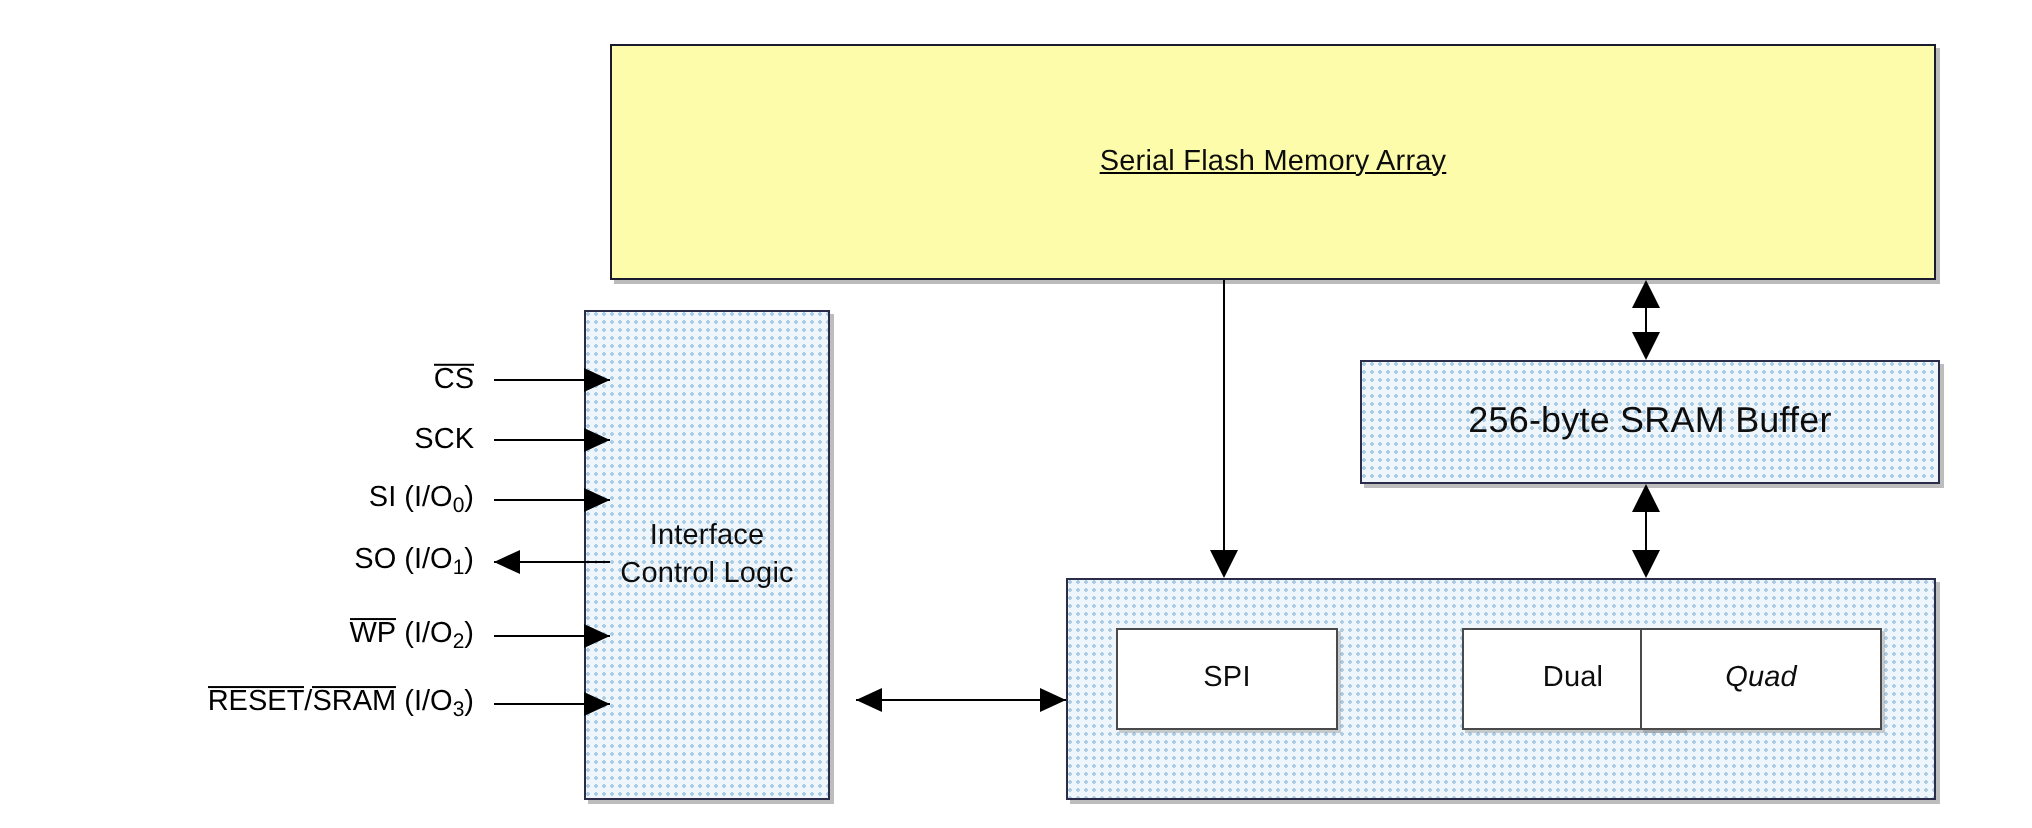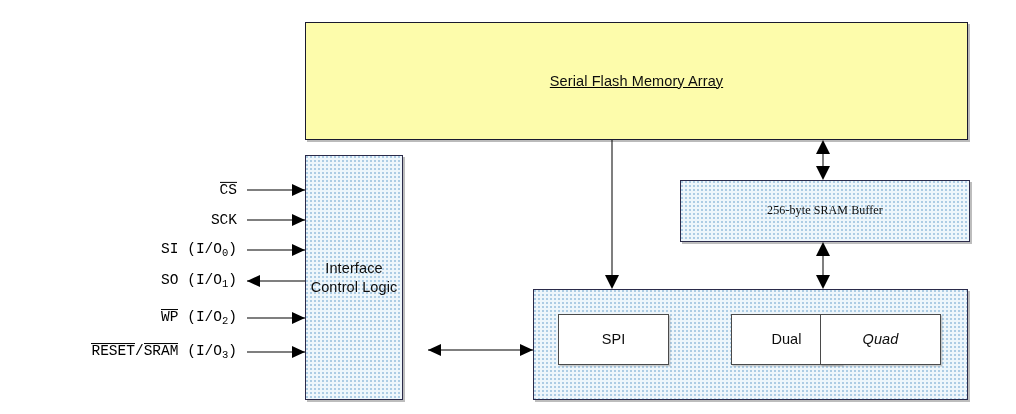--- a/index.html
+++ b/index.html
@@ -54,33 +54,32 @@
   }
 
   .box-label {
     font-size: 14.5px;
     line-height: 1.3;
     color: #0d0d0d;
     letter-spacing: 0.1px;
     white-space: pre-line;
     user-select: none;
   }
-  .box-label.small { font-size: 12px; font-family: Liberation Serif, serif; }
+  .box-label.small { font-size: 18px; }
 
   
   .sig-label {
     position: absolute;
     right: 0;
     text-align: right;
     white-space: nowrap;
     font-size: 14.5px;
     color: #000000;
     transform: translateY(-50%);
     user-select: none;
-    font-family: Liberation Mono, monospace;
   }
   .ovl {
     border-top: 1.4px solid #000;
     padding-top: 0px;
     display: inline-block;
     line-height: 1.05;
   }
   .sub {
     font-size: 10.5px;
     vertical-align: -0.28em;
@@ -131,21 +130,21 @@
 </style>
 </head>
 <body>
 
 <div id="diagram">
 
   <div class="box box-memory" style="left:305px; top:22px; width:663px; height:118px;text-decoration:underline;">
     <span class="box-label">Serial Flash Memory Array</span>
   </div>
 
-  <div class="box box-logic" style="left:305px; top:155px; width:98px; height:245px;">
+  <div class="box box-logic" style="left:292px; top:155px; width:123px; height:245px;">
     <span class="box-label">Interface
 Control Logic</span>
   </div>
 
   <div class="box box-logic" style="left:680px; top:180px; width:290px; height:62px;">
     <span class="box-label small">256-byte SRAM Buffer</span>
   </div>
 
   <div class="box box-logic" style="left:533px; top:289px; width:435px; height:111px; display:block;">
 

